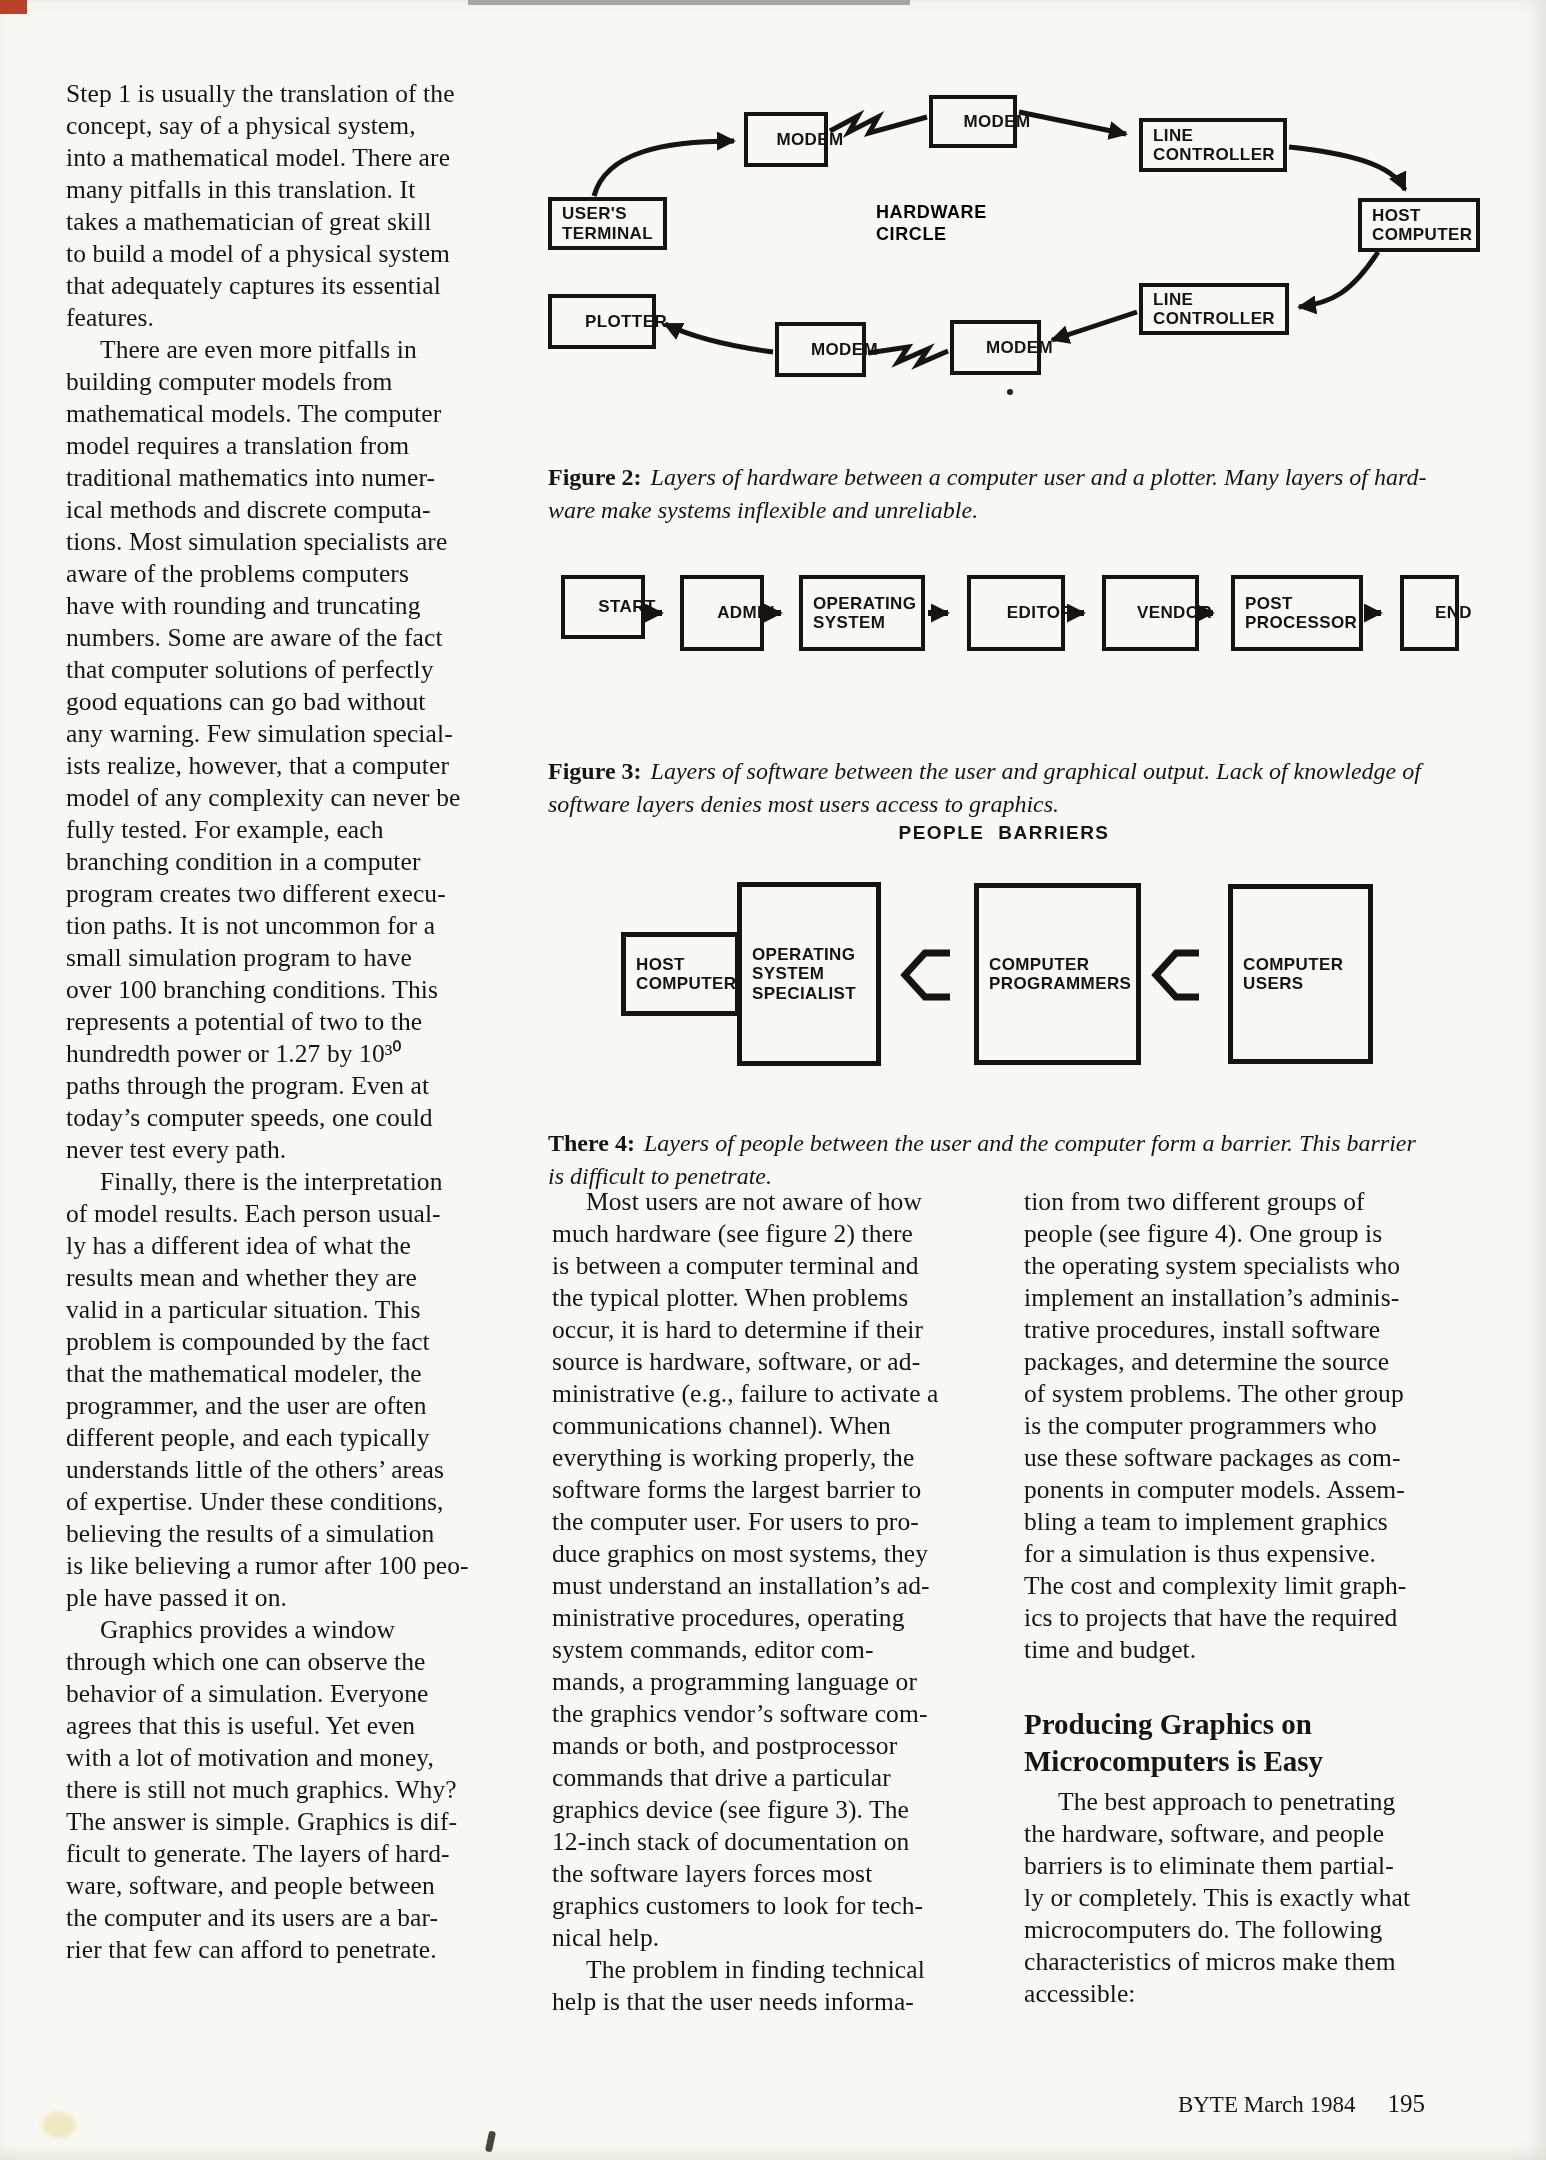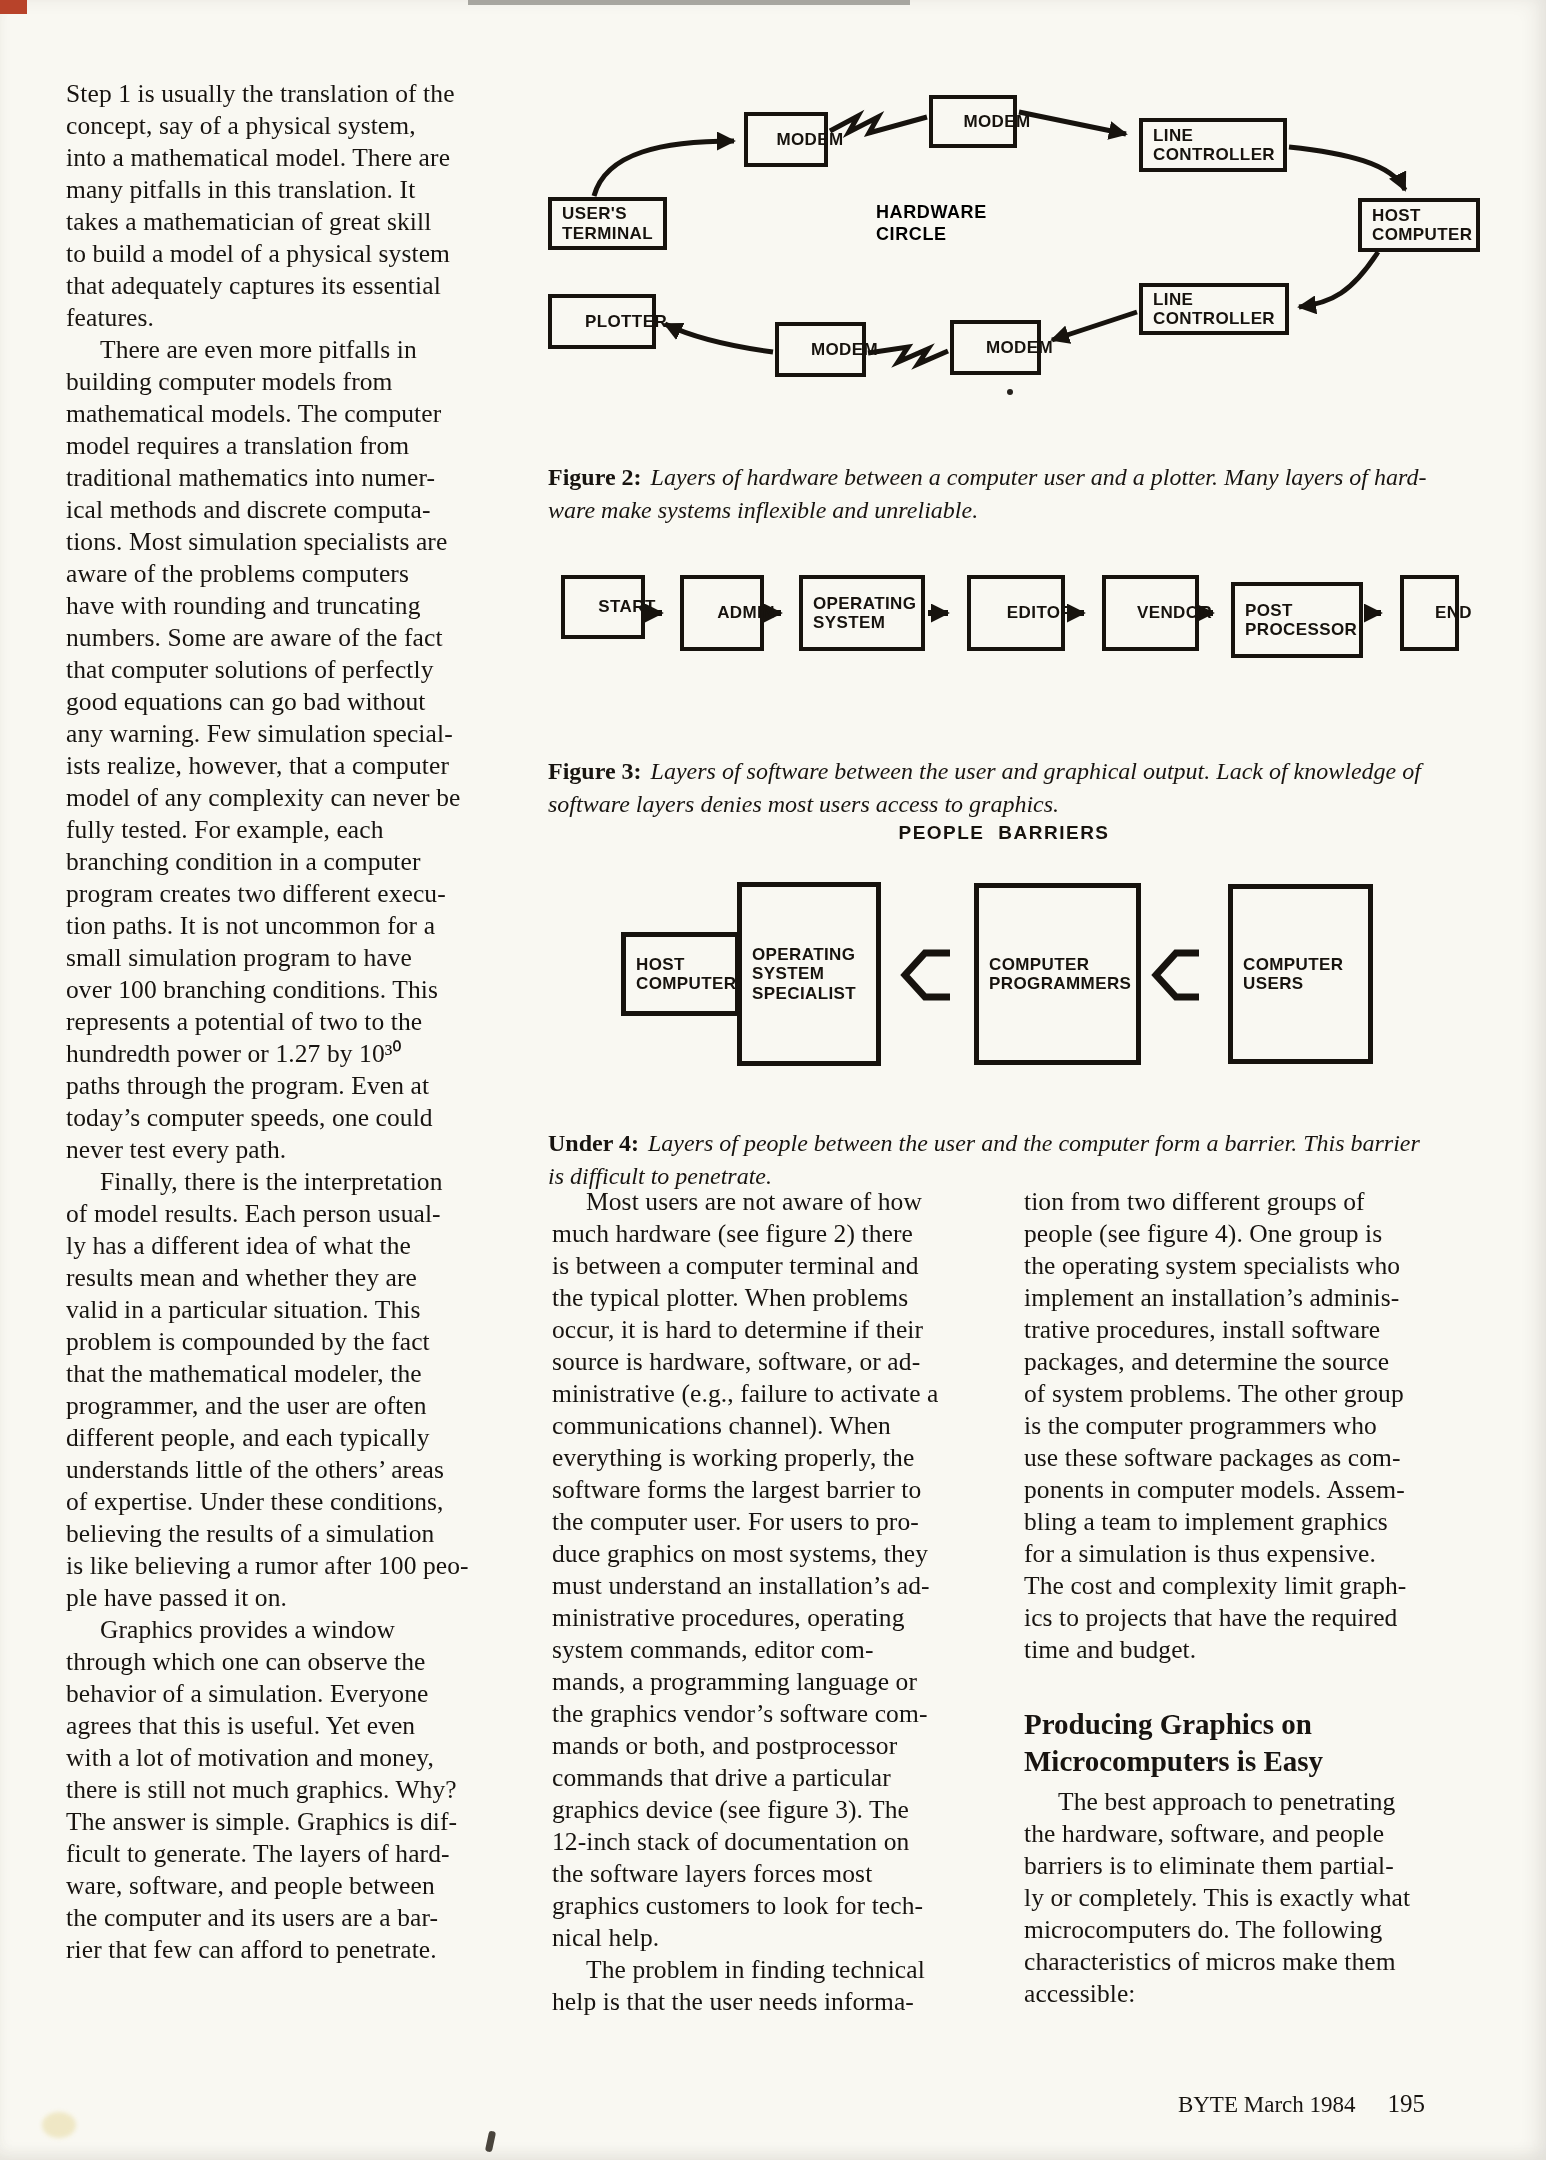--- a/index.html
+++ b/index.html
@@ -172,34 +172,34 @@
   <div class="caption" style="left:548px; top:428px; width:915px;">
     <span class="cap-lead">Figure 2:</span><span class="cap-body">Layers of hardware between a computer user and a plotter. Many layers of hard-
 ware make systems inflexible and unreliable.</span>
   </div>
 
   <div class="dbox cc" style="left:561px; top:575px; width:84px; height:64px;">START</div>
   <div class="dbox cc" style="left:680px; top:575px; width:84px; height:76px;">ADMIN</div>
   <div class="dbox cl" style="left:799px; top:575px; width:126px; height:76px;">OPERATING SYSTEM</div>
   <div class="dbox cc" style="left:967px; top:575px; width:98px; height:76px;">EDITOR</div>
   <div class="dbox cc" style="left:1102px; top:575px; width:97px; height:76px;">VENDOR</div>
-  <div class="dbox cl" style="left:1231px; top:575px; width:132px; height:76px;margin-top:7px;">POST PROCESSOR</div>
+  <div class="dbox cl" style="left:1231px; top:575px; width:132px; height:76px;">POST PROCESSOR</div>
   <div class="dbox cc" style="left:1400px; top:575px; width:59px; height:76px;">END</div>
   <div class="caption" style="left:548px; top:722px; width:915px;">
     <span class="cap-lead">Figure 3:</span><span class="cap-body">Layers of software between the user and graphical output. Lack of knowledge of
 software layers denies most users access to graphics.</span>
   </div>
 
   <div class="fig4-title">PEOPLE BARRIERS</div>
   <div class="dbox fig4box cl" style="left:621px; top:932px; width:119px; height:84px;">HOST COMPUTER</div>
   <div class="dbox fig4box cl" style="left:974px; top:883px; width:167px; height:182px;">COMPUTER PROGRAMMERS</div>
   <div class="dbox fig4box cl" style="left:737px; top:882px; width:144px; height:184px;">OPERATING SYSTEM SPECIALIST</div>
   <div class="dbox fig4box cl" style="left:1228px; top:884px; width:145px; height:180px;">COMPUTER USERS</div>
   <div class="caption" style="left:548px; top:1094px; width:915px;">
-    <span class="cap-lead">Under 4:</span><span class="cap-body">Layers of people between the user and the computer form a barrier. This barrier
+    <span class="cap-lead">There 4:</span><span class="cap-body">Layers of people between the user and the computer form a barrier. This barrier
 is difficult to penetrate.</span>
   </div>
 
   <div class="col col-middle">
     <p class="body-par indent">Most users are not aware of how
 much hardware (see figure 2) there
 is between a computer terminal and
 the typical plotter. When problems
 occur, it is hard to determine if their
 source is hardware, software, or ad-

